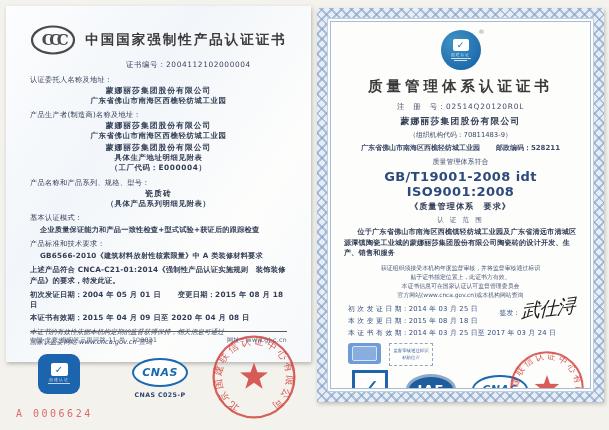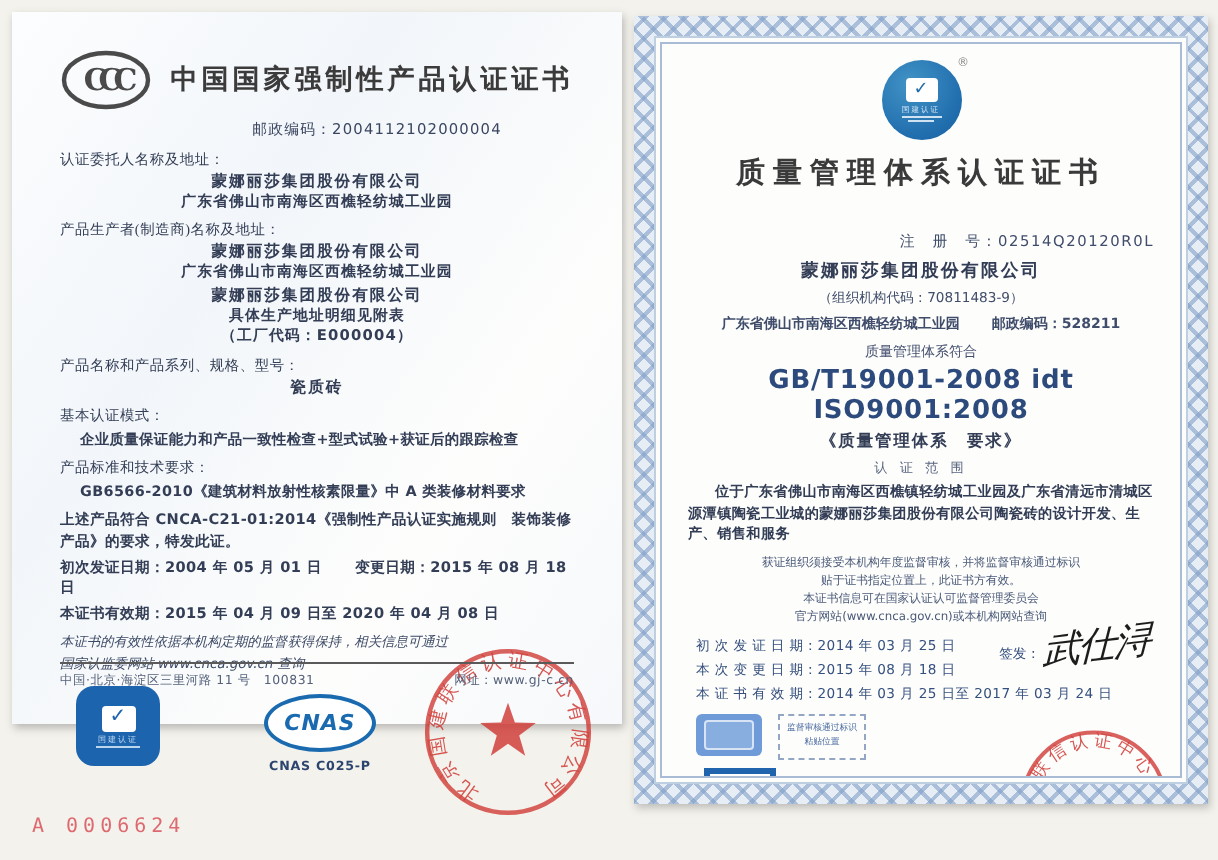--- a/index.html
+++ b/index.html
@@ -7,21 +7,21 @@
     font-family:"DejaVu Sans","Liberation Sans",sans-serif;}
   
   .cert-left{position:absolute;left:6px;top:6px;width:305px;height:356px;box-sizing:border-box;
     background:linear-gradient(125deg,#fcfdfe 0%,#f2f6fa 35%,#fdfdfc 70%,#f6f8fb 100%);
     box-shadow:1px 2px 4px rgba(110,110,110,.45);padding:18px 24px 0;color:#333e56;}
   .l-header{display:flex;align-items:center;gap:9px;margin-bottom:4px;}
   .ccc-logo{flex:0 0 auto;}
   .l-title{flex:1;text-align:center;font-size:13.5px;font-weight:bold;color:#3b3b3b;
     letter-spacing:2px;font-family:Liberation Mono, monospace;}
   .l-certno{text-align:center;font-size:7.4px;letter-spacing:.6px;margin:3px 0 5px 60px;color:#3a4560;}
-  .lbl{font-size:7.2px;margin-top:4px;letter-spacing:.3px;font-family:Liberation Serif, serif;}
+  .lbl{font-size:7.2px;margin-top:4px;letter-spacing:.3px;}
   .ctr{text-align:center;font-size:7.8px;font-weight:bold;letter-spacing:1px;line-height:1.42;}
   .ctr2{text-align:center;font-size:7.4px;font-weight:bold;letter-spacing:.6px;line-height:1.4;}
   .ind{font-size:7.2px;font-weight:bold;margin:2px 0 0 10px;letter-spacing:.2px;line-height:1.45;}
   .para{font-size:7.3px;font-weight:bold;margin-top:3px;line-height:1.5;letter-spacing:.2px;}
   .l-dates{font-size:7.3px;font-weight:bold;margin-top:3px;letter-spacing:.2px;}
   .l-dates span{margin-right:14px;}
   .l-note{font-size:6.7px;font-style:italic;margin-top:4px;line-height:1.55;color:#3d4a66;}
   .l-logos{position:relative;height:62px;margin-top:2px;}
   .badge-blue{position:absolute;left:8px;top:4px;width:42px;height:40px;background:#1d64ae;
     border-radius:9px;display:flex;flex-direction:column;align-items:center;justify-content:center;gap:1px;}
@@ -55,21 +55,21 @@
     background:radial-gradient(circle at 35% 30%,#4193c6,#1e6aab 75%);
     display:flex;flex-direction:column;align-items:center;justify-content:center;gap:1px;}
   .gjc-sq{width:16px;height:12px;background:#fff;border-radius:2px;display:flex;align-items:center;
     justify-content:center;color:#1e6aab;font-size:9px;font-weight:bold;line-height:1;}
   .gjc-cap{font-size:3.8px;color:#cfe3f2;letter-spacing:1px;}
   .gjc-line1{width:20px;height:1px;background:#cfe3f2;}
   .gjc-line2{width:13px;height:1px;background:#cfe3f2;}
   .gjc-reg{position:absolute;top:-2px;right:-2px;font-size:6px;color:#8a8a8a;}
   .r-title{font-size:14.5px;font-weight:bold;letter-spacing:4px;color:#3a3a3a;margin-top:7px;
     font-family:"DejaVu Serif","Liberation Serif",serif;}
-  .r-reg{font-size:7.4px;margin-top:20px;letter-spacing:.8px;color:#3f4c6a;text-align:right;}
+  .r-reg{font-size:7.4px;margin-top:6px;letter-spacing:.8px;color:#3f4c6a;}
   .r-org{font-size:8.8px;font-weight:bold;margin-top:4px;letter-spacing:1.2px;color:#333e56;}
   .r-code{font-size:6.8px;margin-top:2px;color:#3f4c6a;}
   .r-addr{font-size:7px;margin-top:3px;color:#3f4c6a;display:flex;justify-content:center;gap:16px;font-weight:bold;}
   .r-conform{font-size:7px;margin-top:4px;color:#44506e;}
   .r-std{font-size:13px;font-weight:bold;margin-top:2px;color:#2d4a7c;letter-spacing:.4px;}
   .r-stdname{font-size:8.2px;font-weight:bold;margin-top:2px;color:#333e56;letter-spacing:1px;}
   .r-scopelbl{font-size:6.6px;margin-top:4px;color:#5a6680;letter-spacing:2px;}
   .r-scope{font-size:7.1px;font-weight:bold;text-align:left;text-indent:1.9em;line-height:1.5;
     margin-top:2px;color:#333e56;letter-spacing:.2px;}
   .r-note{font-size:5.9px;line-height:1.5;margin-top:5px;color:#4a5a78;}
@@ -103,36 +103,37 @@
 <div id="canvas">
 
   <div class="cert-left">
     <div class="l-header">
       <svg class="ccc-logo" width="46" height="32" viewBox="0 0 46 32">
         <ellipse cx="23" cy="16" rx="21" ry="13.5" fill="none" stroke="#4a4a4a" stroke-width="2.2"></ellipse>
         <text x="23" y="21" text-anchor="middle" font-size="15" font-weight="bold" font-family="DejaVu Serif, serif" fill="#4a4a4a" letter-spacing="-4.5">CCC</text>
       </svg>
       <div class="l-title">中国国家强制性产品认证证书</div>
     </div>
-    <div class="l-certno">邮政编码：2004112102000004</div>
+    <div class="l-certno">证书编号：2004112102000004</div>
 
     <div class="lbl">认证委托人名称及地址：</div>
     <div class="ctr">蒙娜丽莎集团股份有限公司</div>
     <div class="ctr2">广东省佛山市南海区西樵轻纺城工业园</div>
 
     <div class="lbl">产品生产者(制造商)名称及地址：</div>
     <div class="ctr">蒙娜丽莎集团股份有限公司</div>
     <div class="ctr2">广东省佛山市南海区西樵轻纺城工业园</div>
 
     <div class="ctr">蒙娜丽莎集团股份有限公司</div>
     <div class="ctr2">具体生产地址明细见附表</div>
     <div class="ctr2">（工厂代码：E000004）</div>
 
     <div class="lbl">产品名称和产品系列、规格、型号：</div>
     <div class="ctr">瓷质砖</div>
+    <div class="ctr2">（具体产品系列明细见附表）</div>
 
     <div class="lbl">基本认证模式：</div>
     <div class="ind">企业质量保证能力和产品一致性检查+型式试验+获证后的跟踪检查</div>
 
     <div class="lbl">产品标准和技术要求：</div>
     <div class="ind">GB6566-2010《建筑材料放射性核素限量》中 A 类装修材料要求</div>
 
     <div class="para">上述产品符合 CNCA-C21-01:2014《强制性产品认证实施规则　装饰装修产品》的要求，特发此证。</div>
 
     <div class="l-dates">

